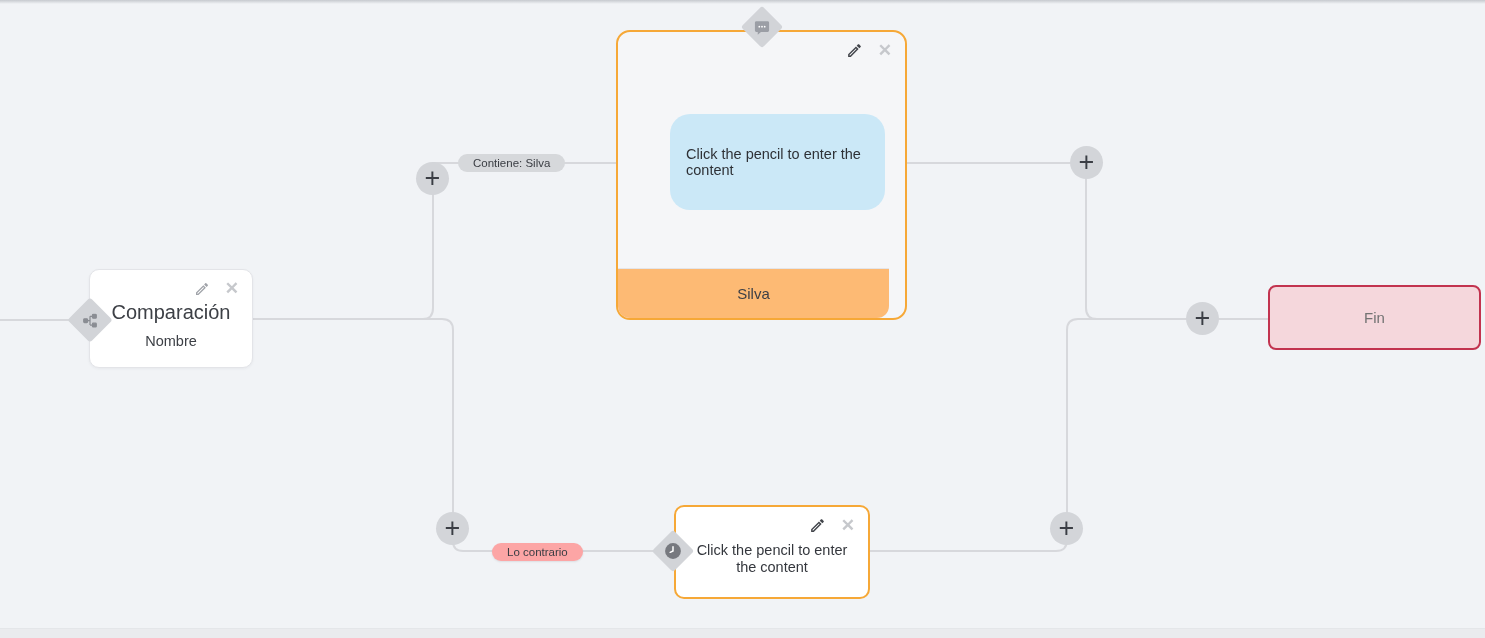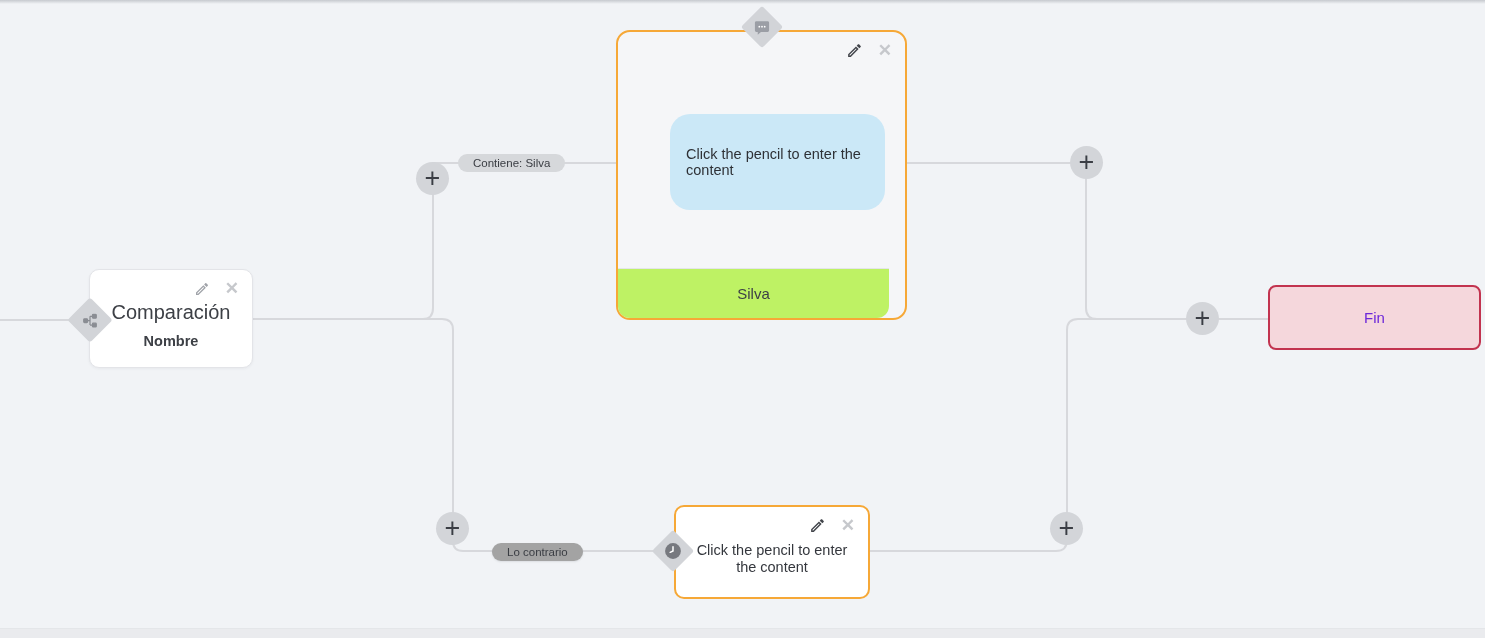--- a/index.html
+++ b/index.html
@@ -20,35 +20,35 @@
   .node{position:absolute;box-sizing:border-box;z-index:2;}
 
   
   .cmp-card{
     left:89px;top:269px;width:164px;height:99px;background:#fff;
     border:1px solid #e3e4e8;border-radius:10px;
     box-shadow:0 1px 3px rgba(40,45,60,.05);
     display:flex;flex-direction:column;align-items:center;
   }
   .cmp-title{margin-top:31px;font-size:20px;color:#3d4046;}
-  .cmp-sub{margin-top:9px;font-size:14.5px;color:#3d4046;font-weight:bold;}
+  .cmp-sub{margin-top:9px;font-size:14.5px;color:#3d4046;}
 
   
   .msg-card{
     left:616px;top:30px;width:291px;height:290px;background:#f5f6f8;
     border:2px solid #f6a837;border-radius:14px;
   }
   .msg-bubble{
     position:absolute;left:52px;top:82px;width:215px;height:96px;
     background:#cbe8f7;border-radius:20px;display:flex;align-items:center;
     padding:0 16px;box-sizing:border-box;font-size:14.5px;line-height:16px;
     color:#2e3136;text-align:left;
   }
   .msg-footer{
-    position:absolute;left:0;right:16px;bottom:0;height:49px;background:#bef264;
+    position:absolute;left:0;right:16px;bottom:0;height:49px;background:#fdba74;
     border-top:1px solid #e4e5e9;border-radius:0 0 12px 12px;
     display:flex;align-items:center;justify-content:center;
     font-size:15px;color:#3c3f46;
   }
 
   
   .act-card{
     left:674px;top:505px;width:196px;height:94px;background:#fff;
     border:2px solid #f6a837;border-radius:10px;
     display:flex;align-items:center;justify-content:center;
@@ -56,21 +56,21 @@
   .act-text{
     padding:14px 20px 0 20px;font-size:14.5px;line-height:17px;
     color:#34373d;text-align:center;
   }
 
   
   .end-card{
     left:1268px;top:285px;width:213px;height:65px;background:#f5d7dc;
     border:2px solid #c2334f;border-radius:8px;
     display:flex;align-items:center;justify-content:center;
-    font-size:15px;color:#6d28d9;
+    font-size:15px;color:#737373;
   }
 
   
   .node-actions{
     position:absolute;top:10px;right:13px;display:flex;gap:15px;
     align-items:center;z-index:5;
   }
   .icon-btn{cursor:pointer;display:flex;align-items:center;justify-content:center;}
   .pencil-dark svg{width:17px;height:17px;fill:#42454b;}
   .pencil-gray svg{width:16px;height:16px;fill:#a0a3a9;}
@@ -93,21 +93,21 @@
   .dm-cmp{left:74px;top:304px;width:32px;height:32px;}
   .dm-msg{left:747px;top:12px;width:30px;height:30px;}
   .dm-act{left:658px;top:536px;width:30px;height:30px;}
 
   
   .edge-label{
     position:absolute;z-index:3;font-size:11.5px;color:#3a3d43;
     padding:3px 15px;border-radius:9px;white-space:nowrap;
   }
   .el-contains{left:458px;top:154px;background:#d6d8db;text-align:right;}
-  .el-otherwise{left:492px;top:543px;background:#a3a3a3;box-shadow:0 1px 2px rgba(40,45,60,.10);}
+  .el-otherwise{left:492px;top:543px;background:#fca5a5;box-shadow:0 1px 2px rgba(40,45,60,.10);}
 </style>
 </head>
 <body>
 
 <div class="canvas">
 
   <svg class="wires" width="1485" height="638">
     <g fill="none" stroke="#d7d8dc" stroke-width="2" stroke-linecap="round">
       <path d="M 0 320 H 69"></path>
       <path d="M 253 319 H 442 Q 453 319 453 330 V 541 Q 453 551 463 551 H 674"></path>

